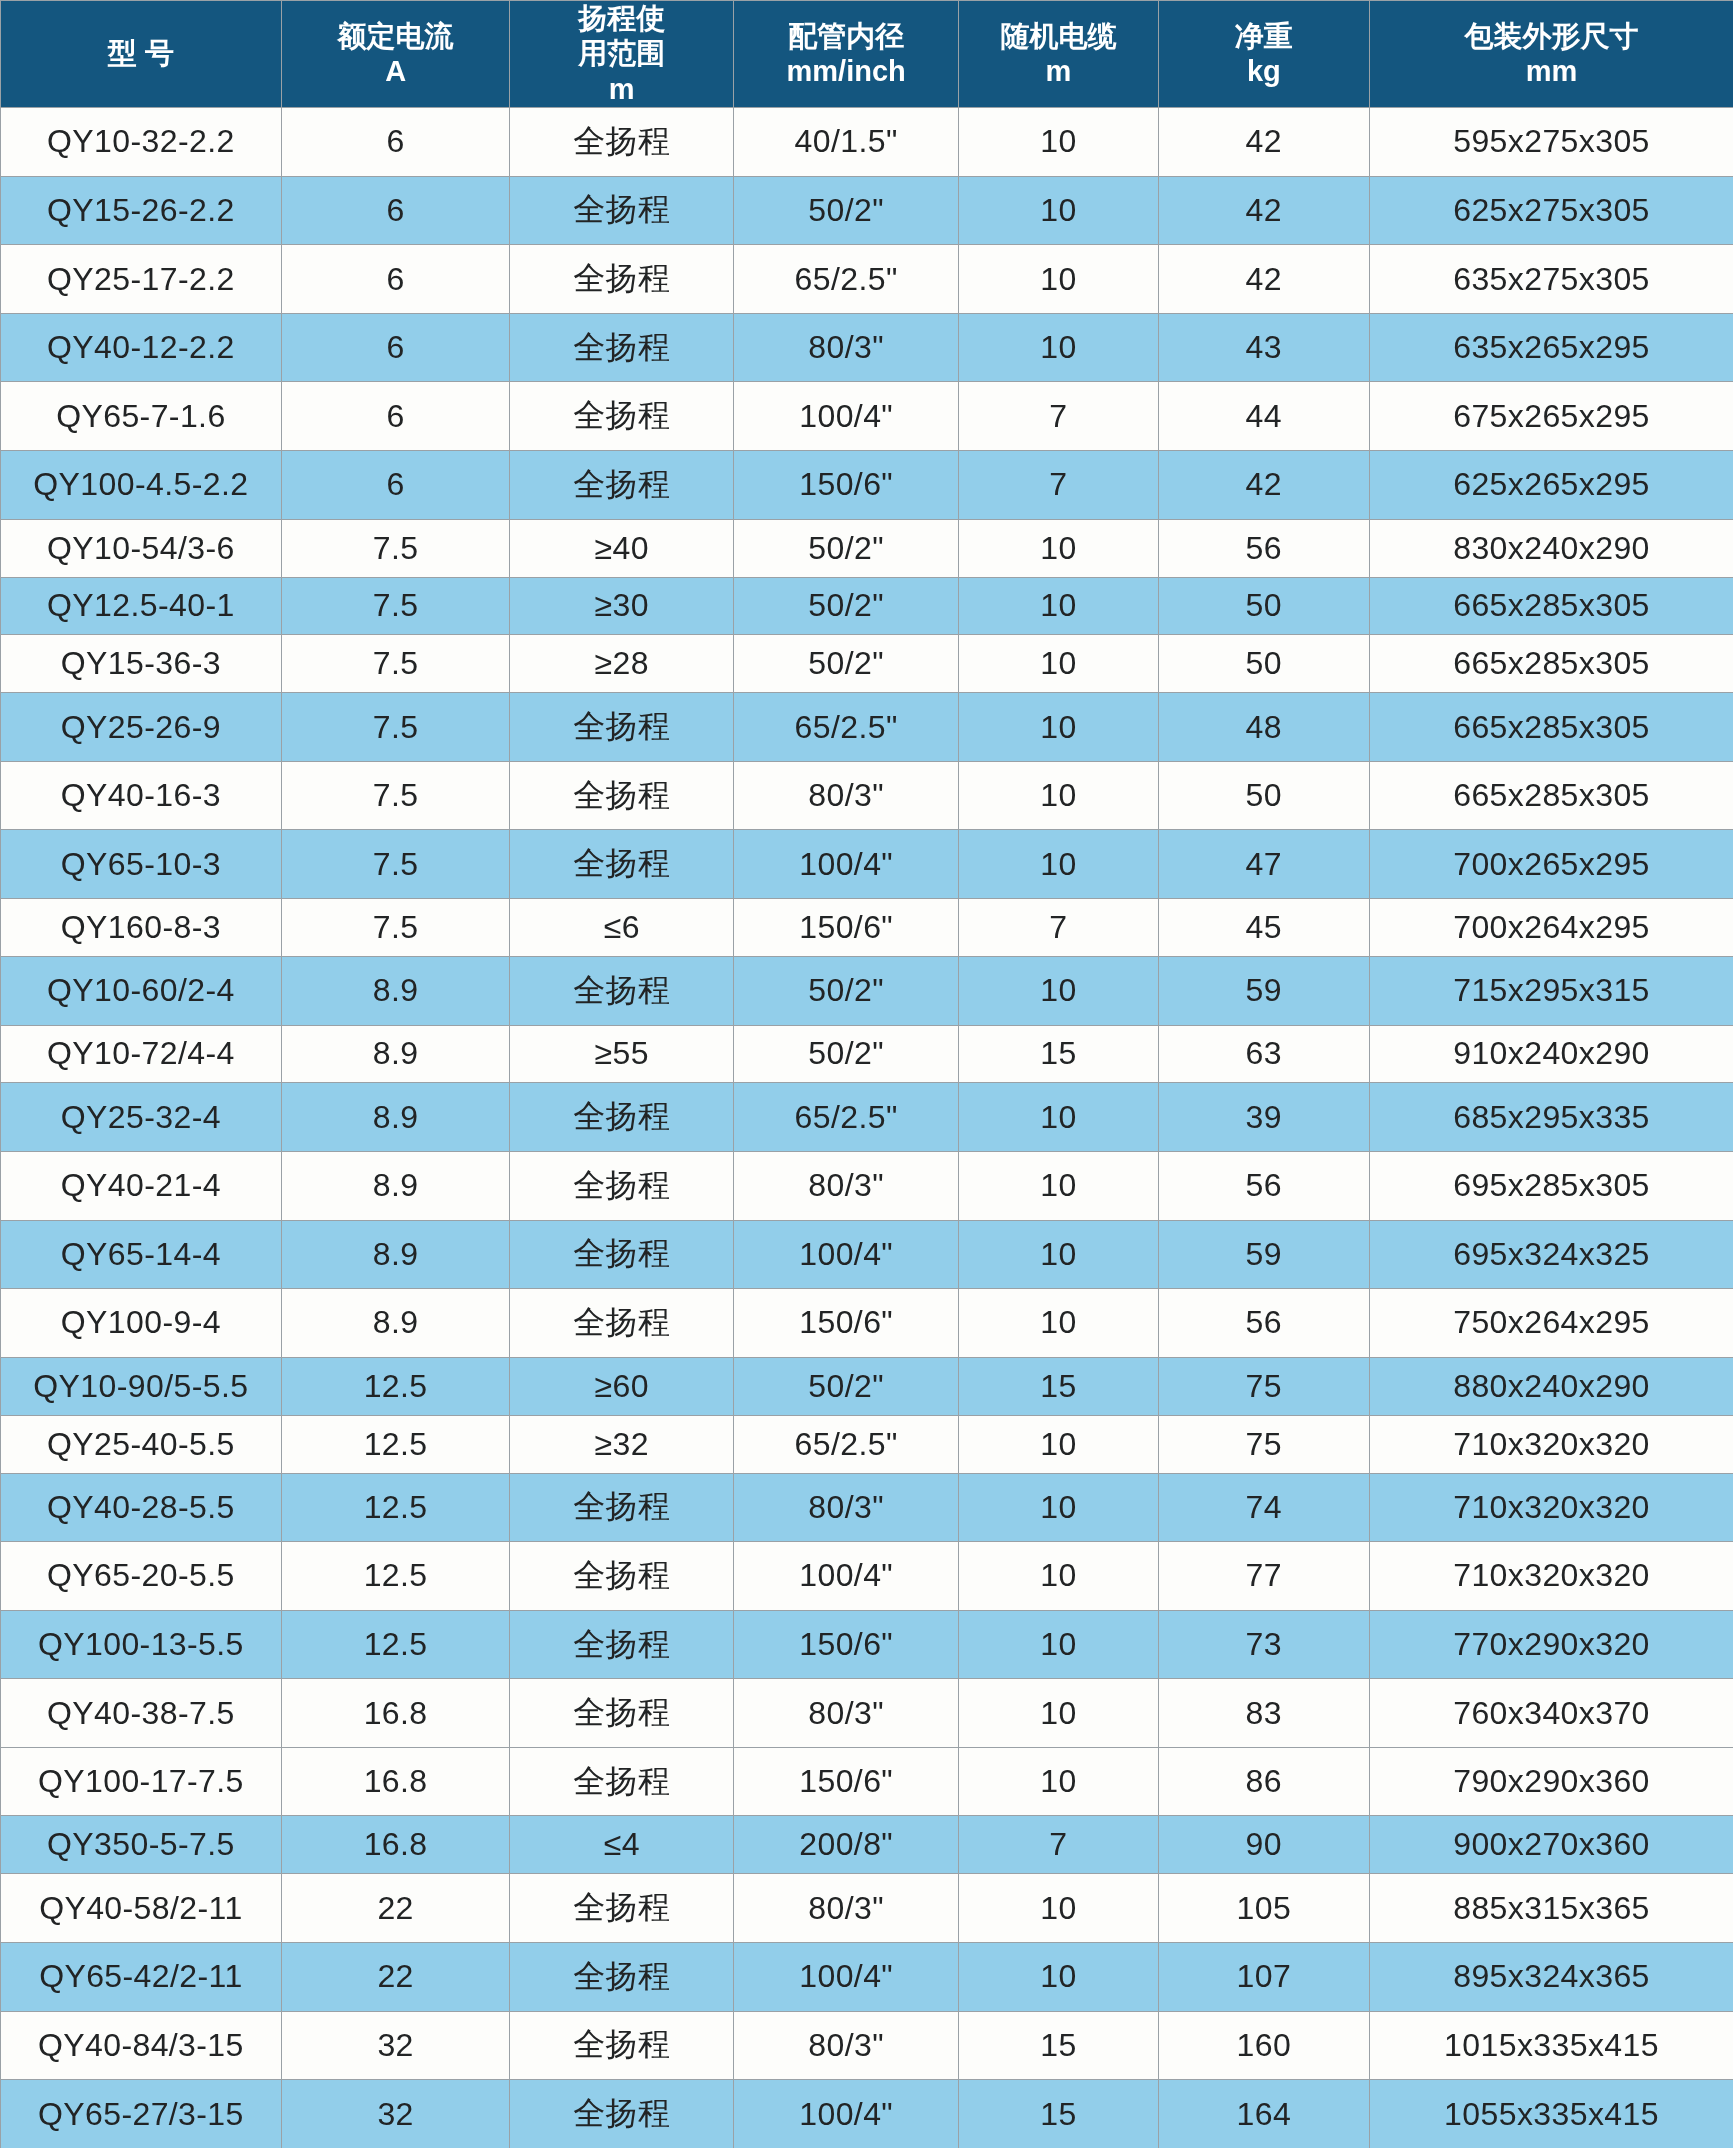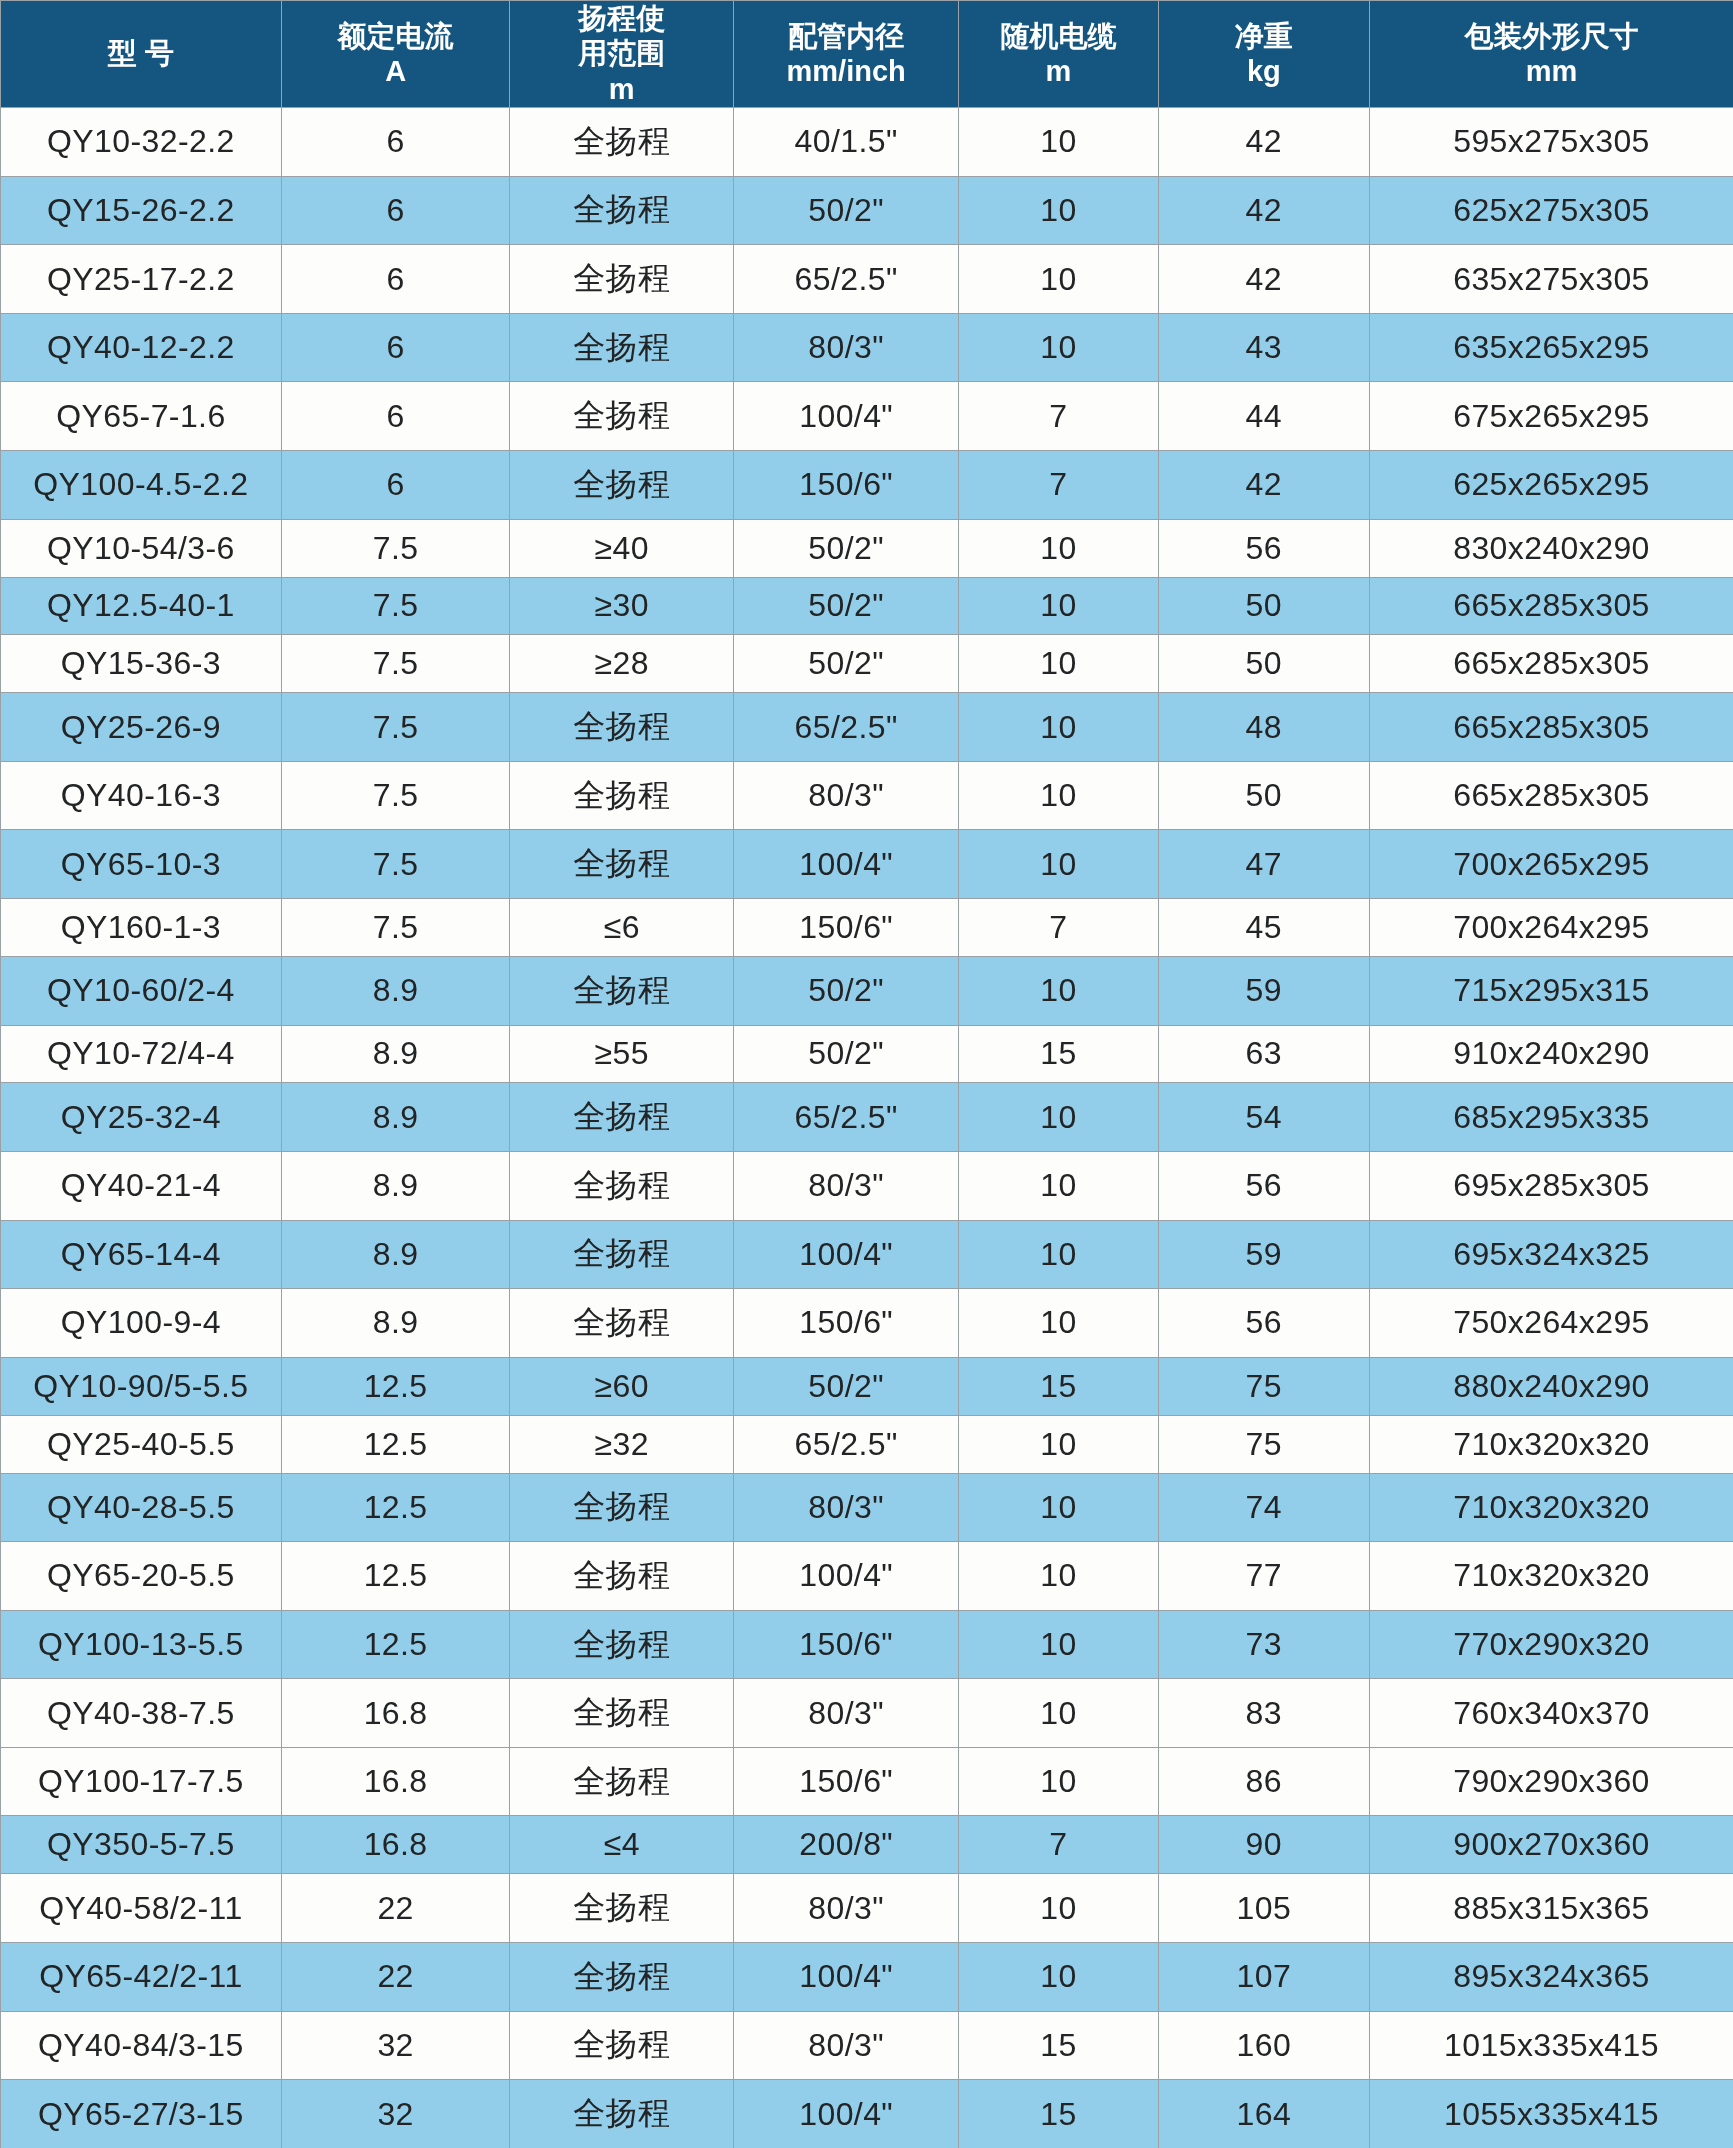--- a/index.html
+++ b/index.html
@@ -190,21 +190,21 @@
         <tr class="alt">
           <td>QY65-10-3</td>
           <td>7.5</td>
           <td>全扬程</td>
           <td>100/4"</td>
           <td>10</td>
           <td>47</td>
           <td>700x265x295</td>
         </tr>
         <tr>
-          <td>QY160-1-3</td>
+          <td>QY160-8-3</td>
           <td>7.5</td>
           <td>≤6</td>
           <td>150/6"</td>
           <td>7</td>
           <td>45</td>
           <td>700x264x295</td>
         </tr>
         <tr class="alt">
           <td>QY10-60/2-4</td>
           <td>8.9</td>
@@ -222,21 +222,21 @@
           <td>15</td>
           <td>63</td>
           <td>910x240x290</td>
         </tr>
         <tr class="alt">
           <td>QY25-32-4</td>
           <td>8.9</td>
           <td>全扬程</td>
           <td>65/2.5"</td>
           <td>10</td>
-          <td>54</td>
+          <td>39</td>
           <td>685x295x335</td>
         </tr>
         <tr>
           <td>QY40-21-4</td>
           <td>8.9</td>
           <td>全扬程</td>
           <td>80/3"</td>
           <td>10</td>
           <td>56</td>
           <td>695x285x305</td>

